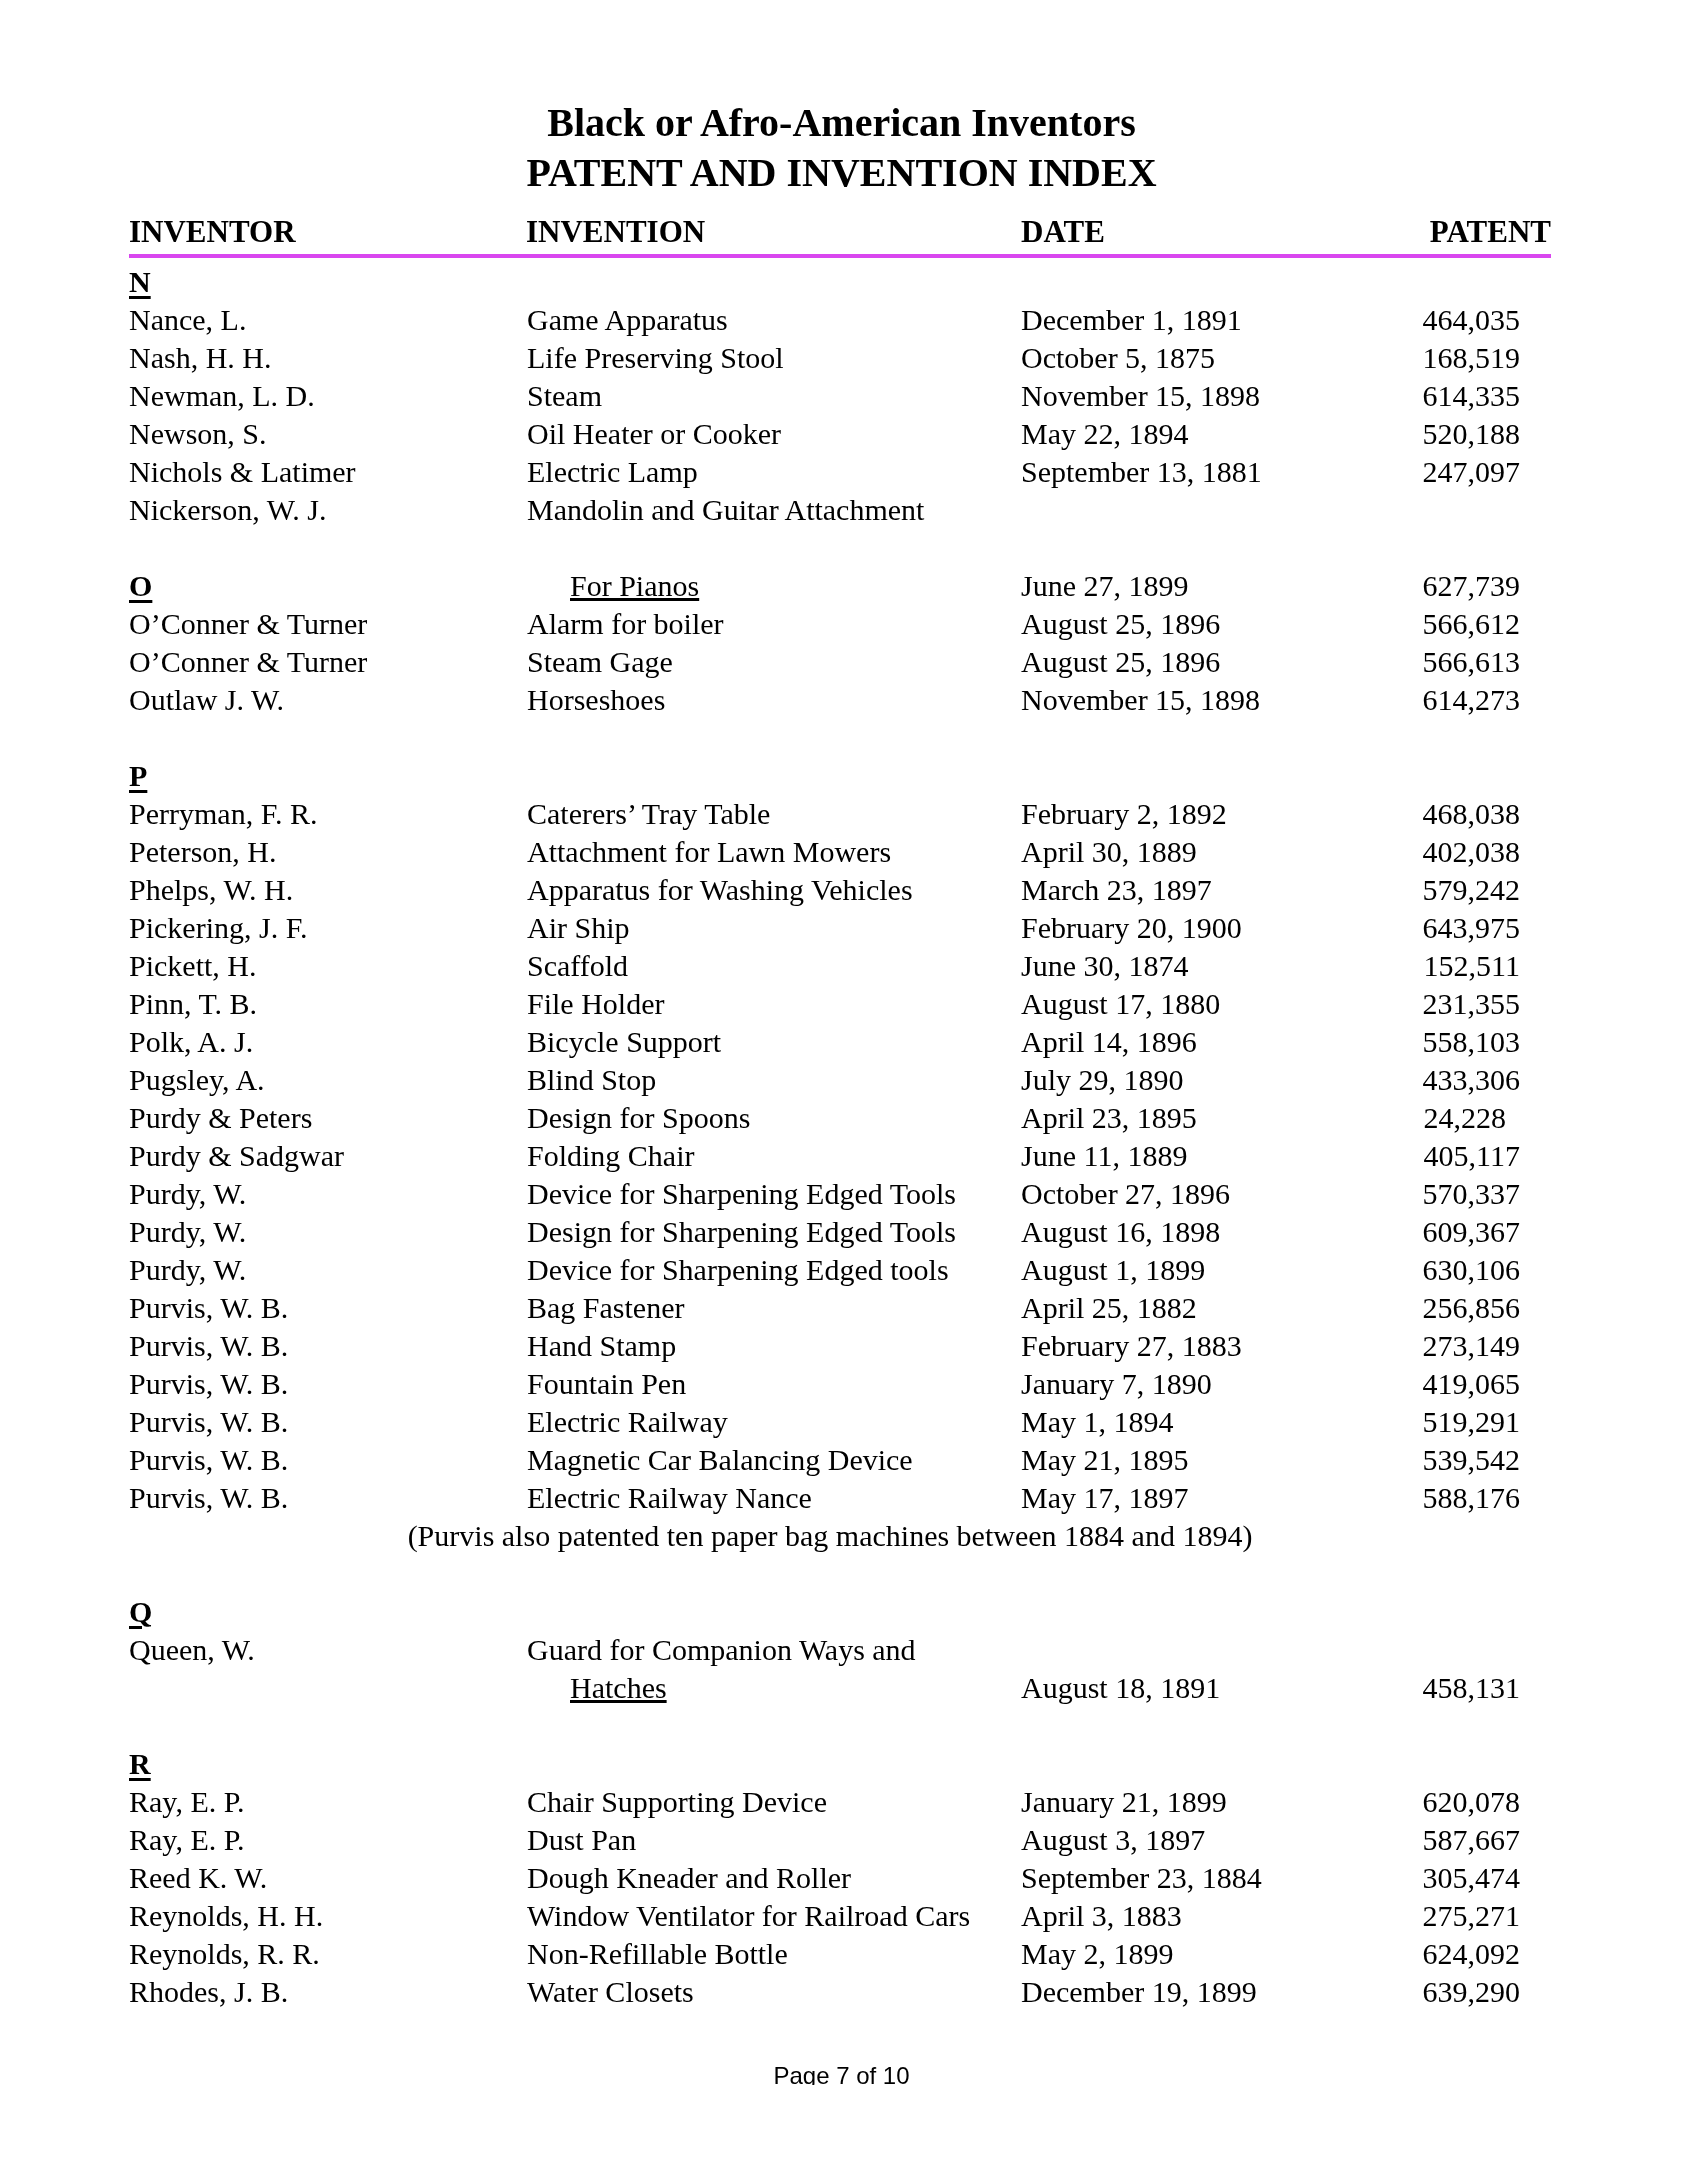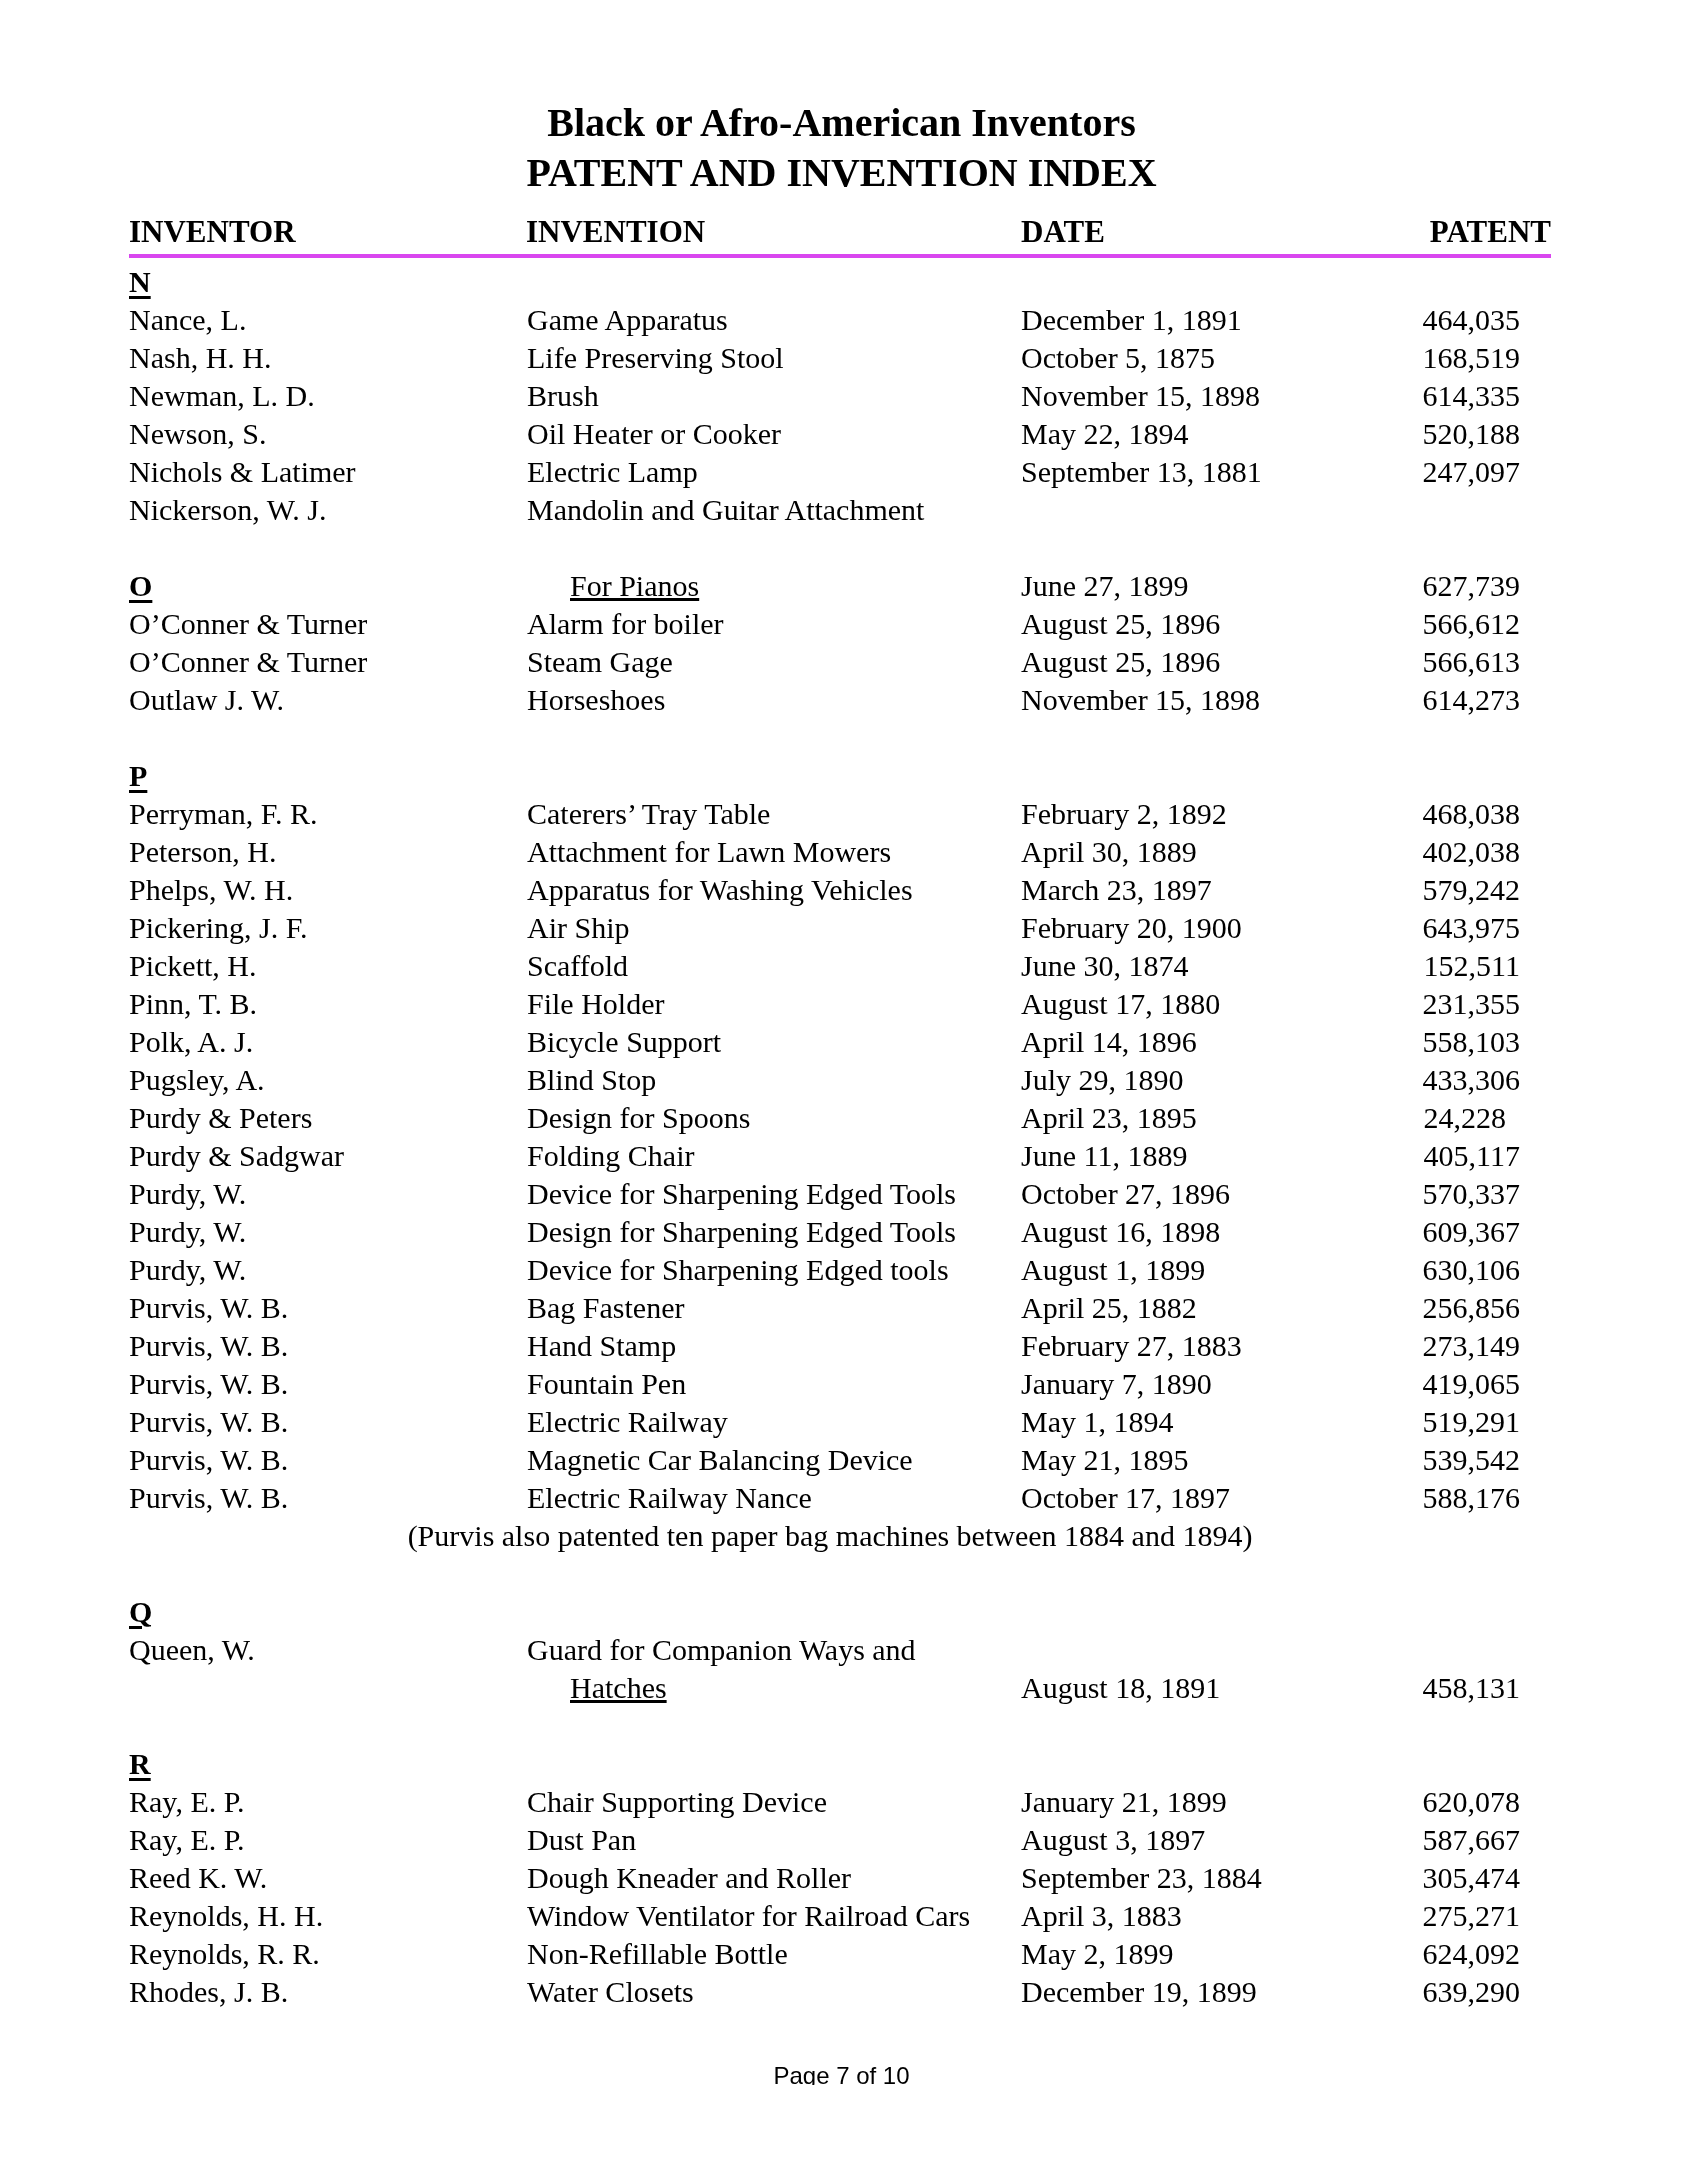--- a/index.html
+++ b/index.html
@@ -67,21 +67,21 @@
       <span class="c-pat">464,035</span>
     </div>
   <div class="line">
       <span class="c-inv">Nash, H. H.</span>
       <span class="c-invn">Life Preserving Stool</span>
       <span class="c-date">October 5, 1875</span>
       <span class="c-pat">168,519</span>
     </div>
   <div class="line">
       <span class="c-inv">Newman, L. D.</span>
-      <span class="c-invn">Brush</span>
+      <span class="c-invn">Steam</span>
       <span class="c-date">November 15, 1898</span>
       <span class="c-pat">614,335</span>
     </div>
   <div class="line">
       <span class="c-inv">Newson, S.</span>
       <span class="c-invn">Oil Heater or Cooker</span>
       <span class="c-date">May 22, 1894</span>
       <span class="c-pat">520,188</span>
     </div>
   <div class="line">
@@ -229,21 +229,21 @@
     </div>
   <div class="line">
       <span class="c-inv">Purvis, W. B.</span>
       <span class="c-invn">Magnetic Car Balancing Device</span>
       <span class="c-date">May 21, 1895</span>
       <span class="c-pat">539,542</span>
     </div>
   <div class="line">
       <span class="c-inv">Purvis, W. B.</span>
       <span class="c-invn">Electric Railway Nance</span>
-      <span class="c-date">October 17, 1897</span>
+      <span class="c-date">May 17, 1897</span>
       <span class="c-pat">588,176</span>
     </div>
   <div class="line">
       <span class="note">(Purvis also patented ten paper bag machines between 1884 and 1894)</span>
     </div>
   <div class="line"></div>
 
   <div class="line">
       <span class="c-inv letter">Q</span>
     </div>

